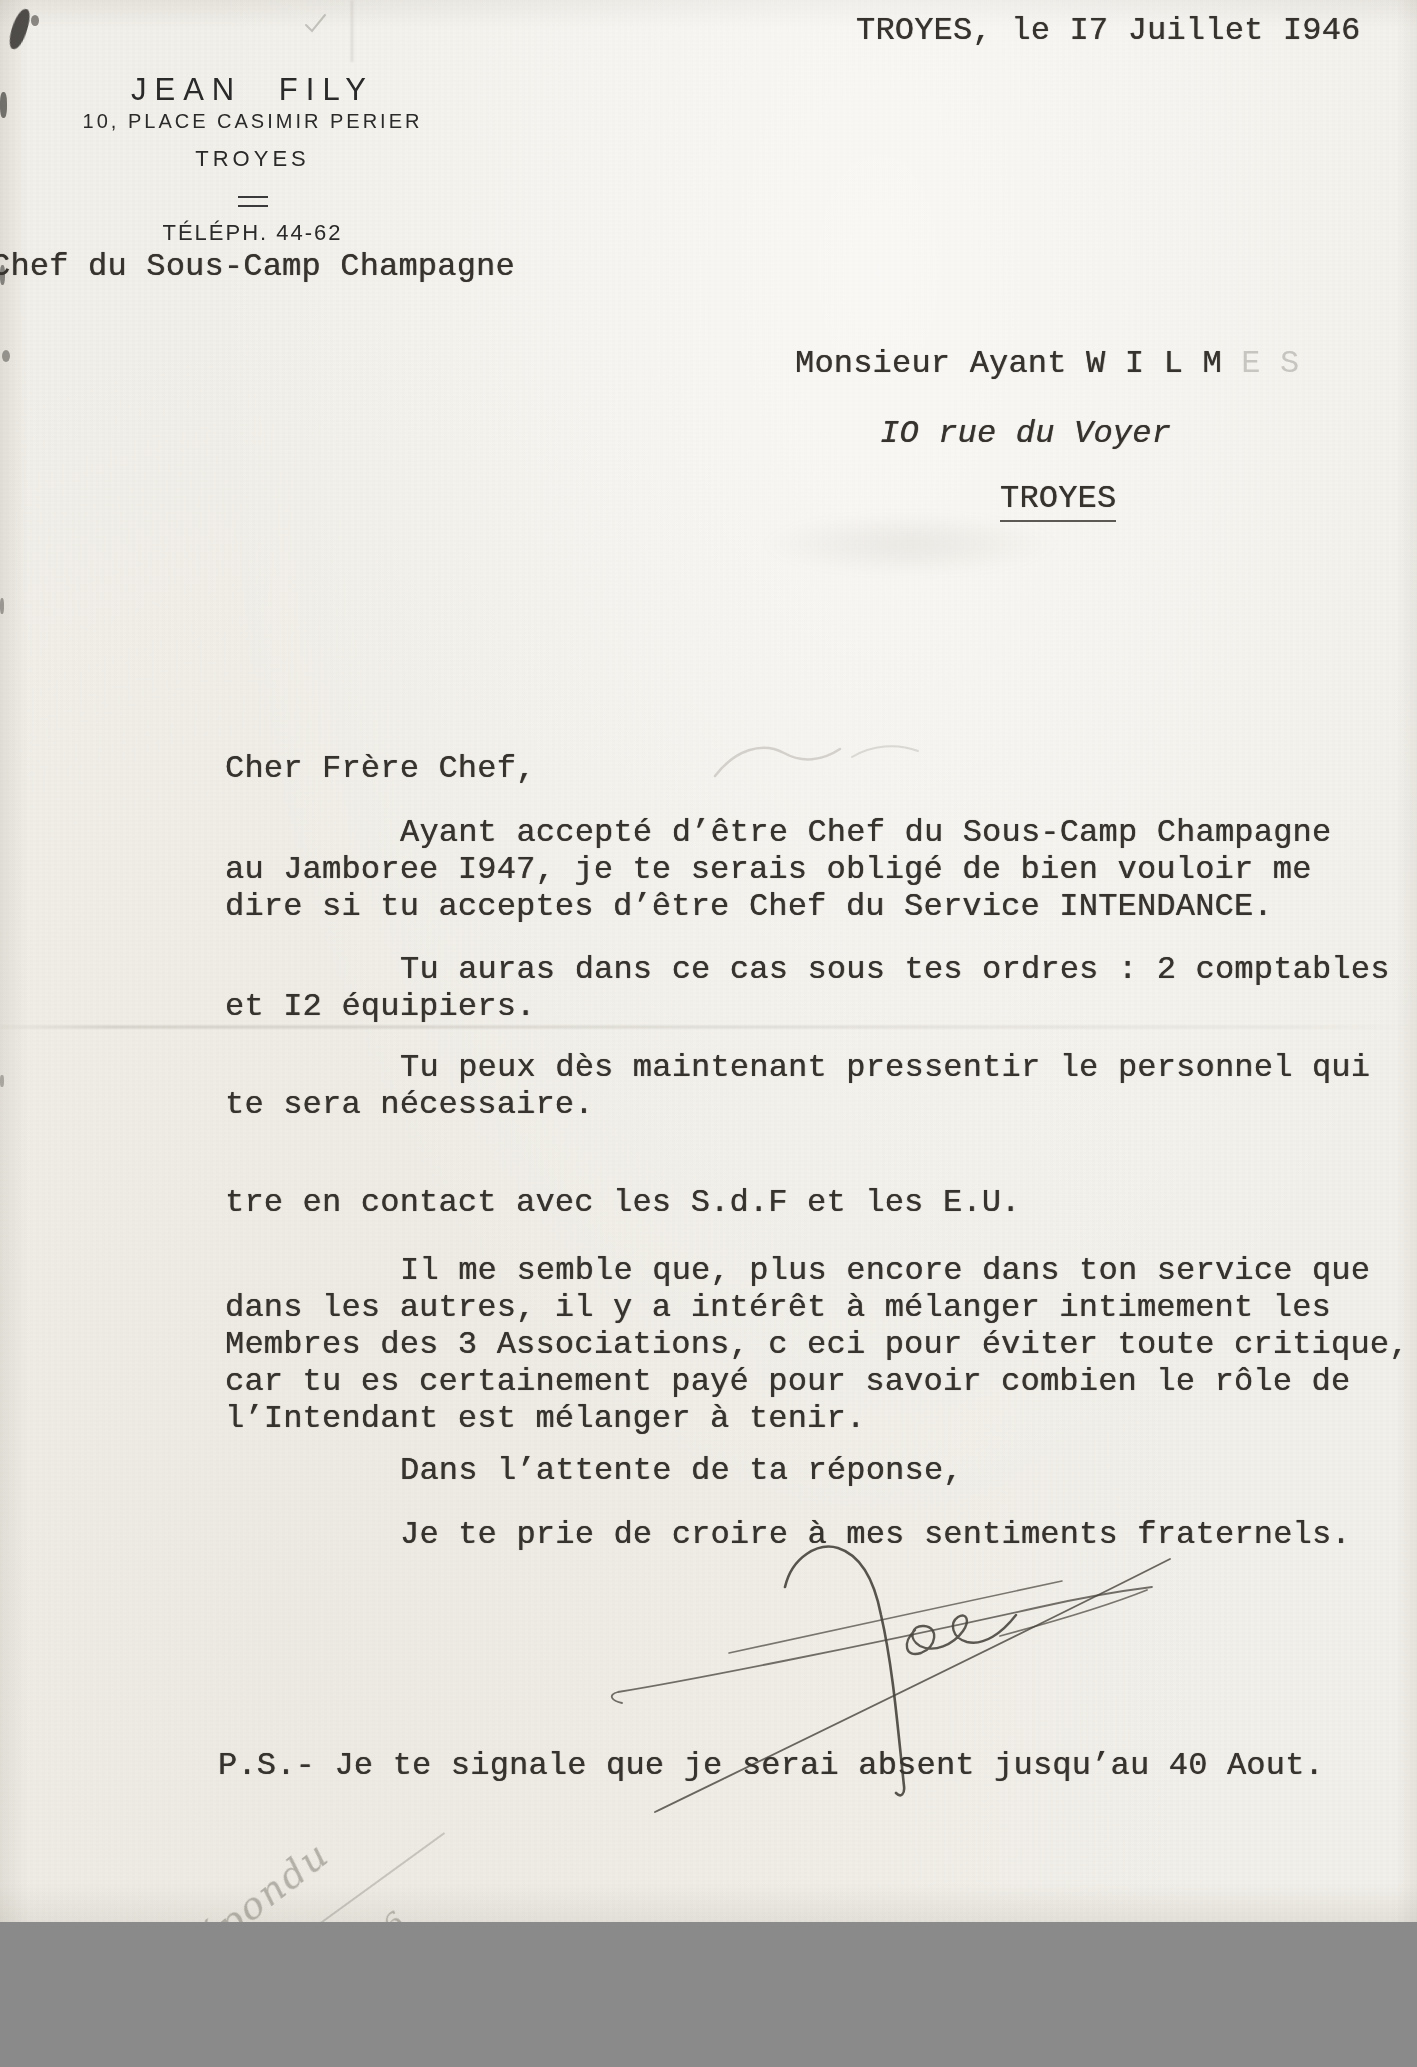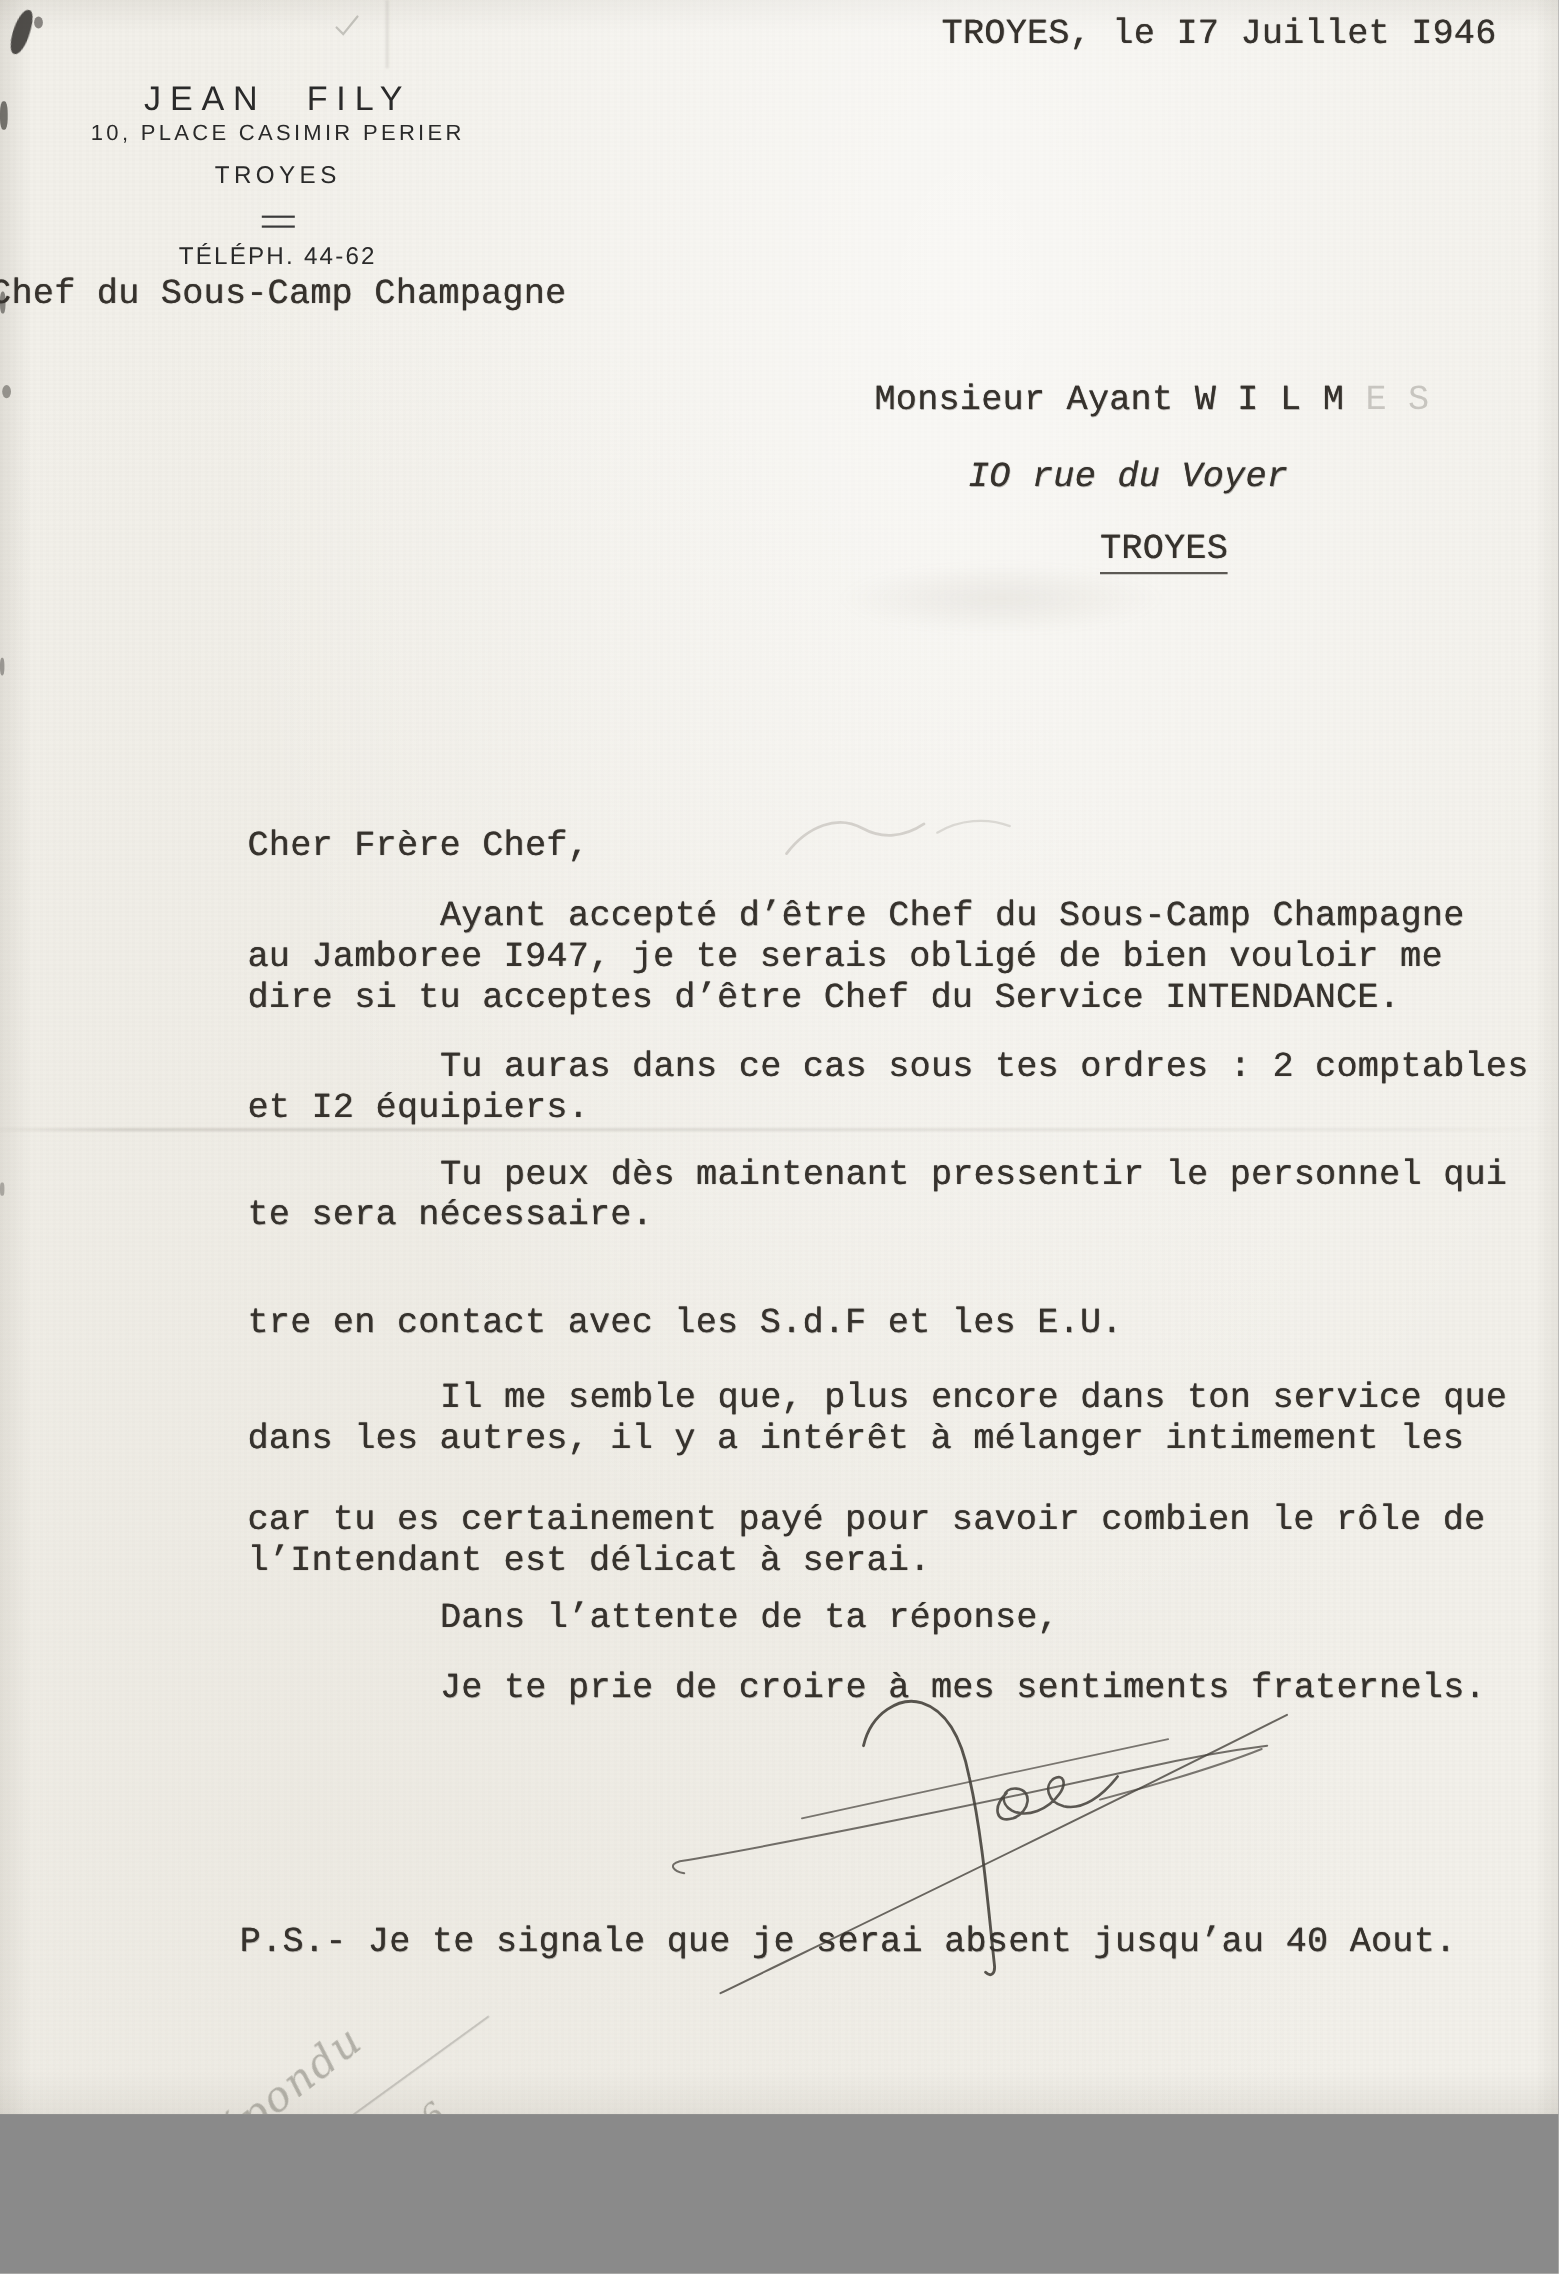--- a/index.html
+++ b/index.html
@@ -115,22 +115,23 @@
   <div class="tw" style="left:400px;top:951px;">Tu auras dans ce cas sous tes ordres : 2 comptables</div>
   <div class="tw" style="left:225px;top:988px;">et I2 équipiers.</div>
 
   <div class="tw" style="left:400px;top:1049px;">Tu peux dès maintenant pressentir le personnel qui</div>
   <div class="tw" style="left:225px;top:1086px;">te sera nécessaire.</div>
 
   <div class="tw" style="left:225px;top:1184px;">tre en contact avec les S.d.F et les E.U.</div>
 
   <div class="tw" style="left:400px;top:1252px;">Il me semble que, plus encore dans ton service que</div>
   <div class="tw" style="left:225px;top:1289px;">dans les autres, il y a intérêt à mélanger intimement les</div>
+  <div class="tw" style="left:225px;top:1326px;">Membres des 3 Associations, c eci pour éviter toute critique,</div>
   <div class="tw" style="left:225px;top:1363px;">car tu es certainement payé pour savoir combien le rôle de</div>
-  <div class="tw" style="left:225px;top:1400px;">l’Intendant est délicat à serai.</div>
+  <div class="tw" style="left:225px;top:1400px;">l’Intendant est mélanger à tenir.</div>
 
   <div class="tw" style="left:400px;top:1452px;">Dans l’attente de ta réponse,</div>
   <div class="tw" style="left:400px;top:1516px;">Je te prie de croire à mes sentiments fraternels.</div>
 
   <svg class="overlay" style="left:440px;top:1535px;" width="740" height="290" viewBox="0 0 740 290">
     <g fill="none" stroke="#46423c" stroke-linecap="round">
       <path d="M182,168 C172,166 167,160 178,157 C240,147 420,112 600,72 C640,63 680,56 712,52" stroke-width="1.8" opacity="0.75"></path>
       <path d="M289,118 C380,99 520,67 622,46" stroke-width="1.6" opacity="0.7"></path>
       <path d="M345,52 C352,22 378,7 398,13 C420,20 434,44 441,80 C453,132 458,196 464,251 C465,259 461,263 456,258" stroke-width="2.6" opacity="0.9"></path>
       <path d="M475,95 C462,108 465,123 481,118 C497,112 499,92 484,91 C471,90 468,104 480,111 C494,118 513,110 523,96 C530,86 527,77 518,82 C509,88 512,103 527,107 C544,111 562,98 576,80" stroke-width="2.4" opacity="0.88"></path>

